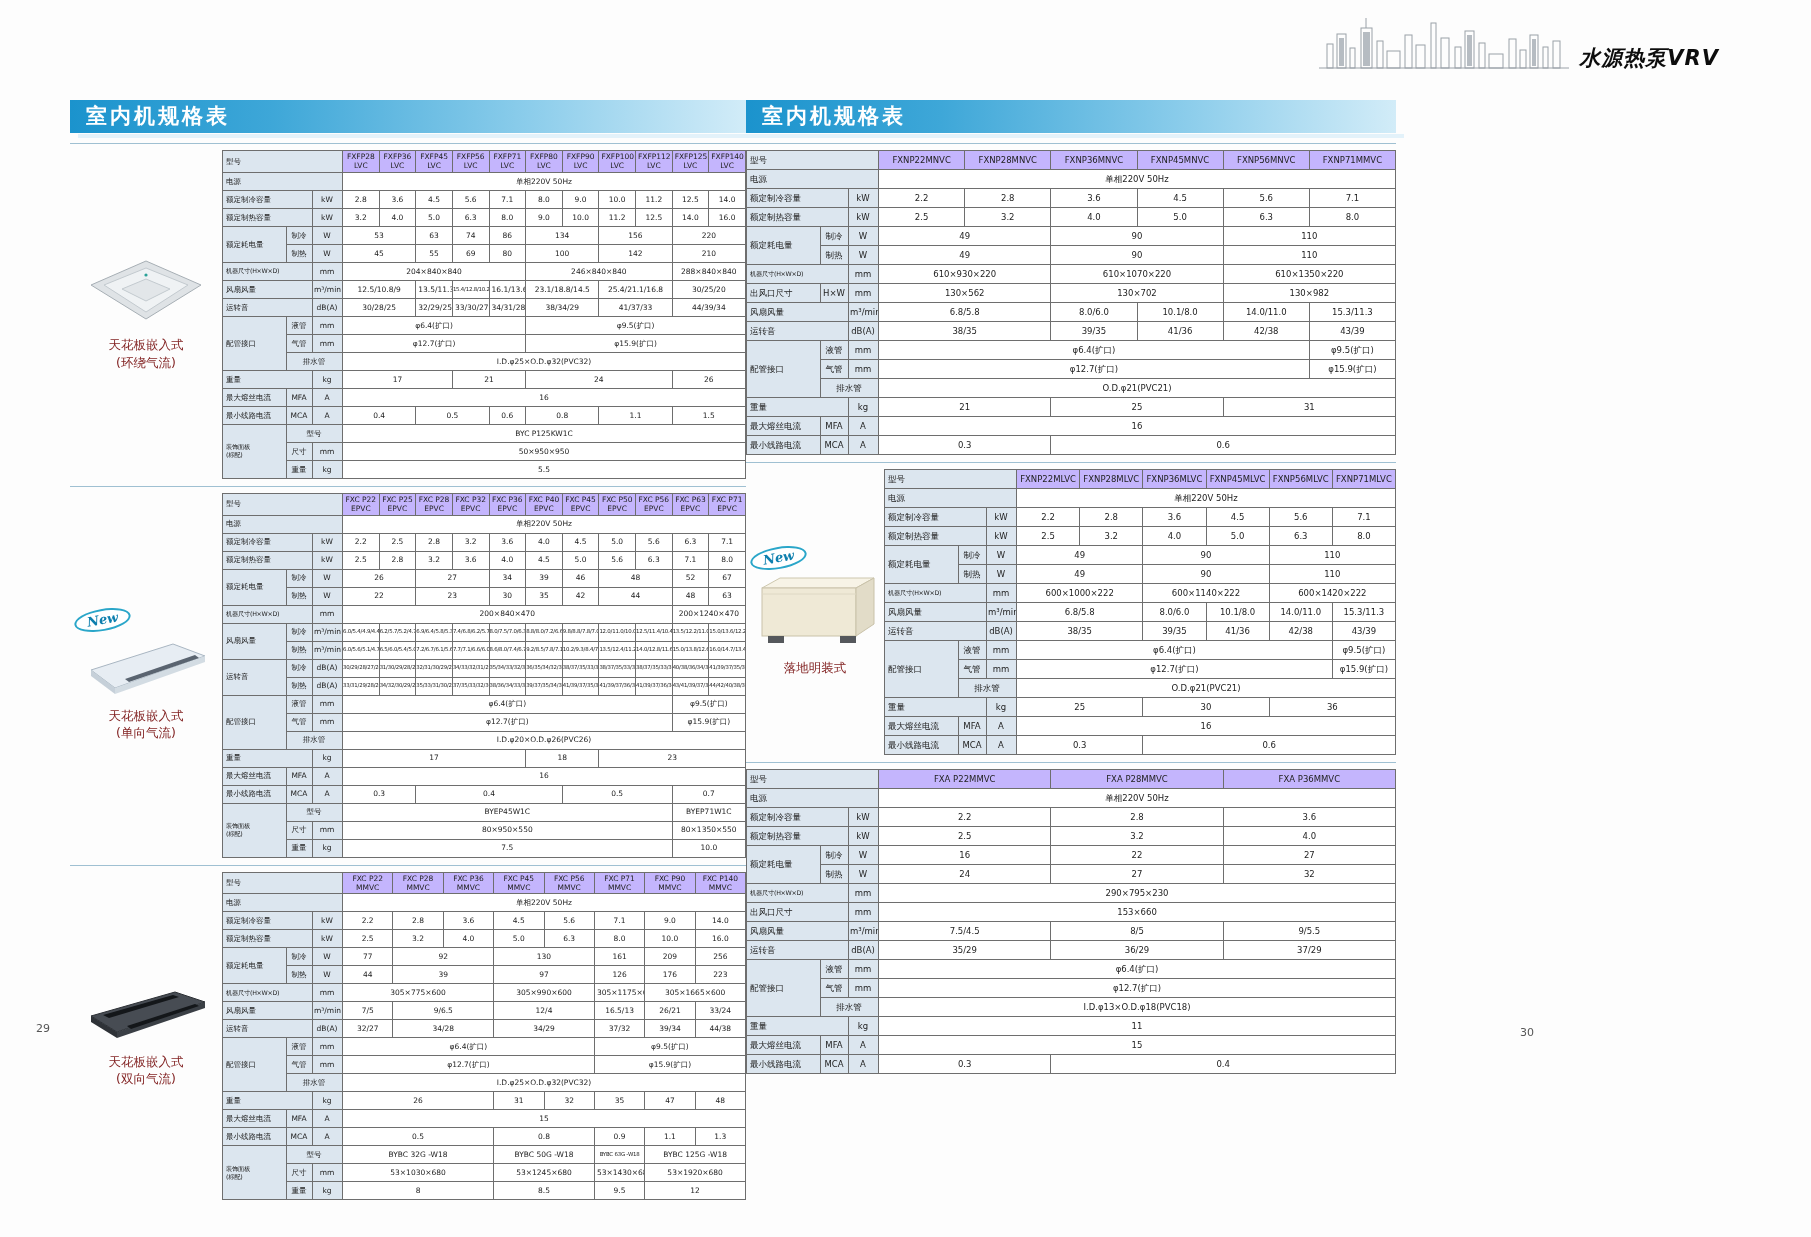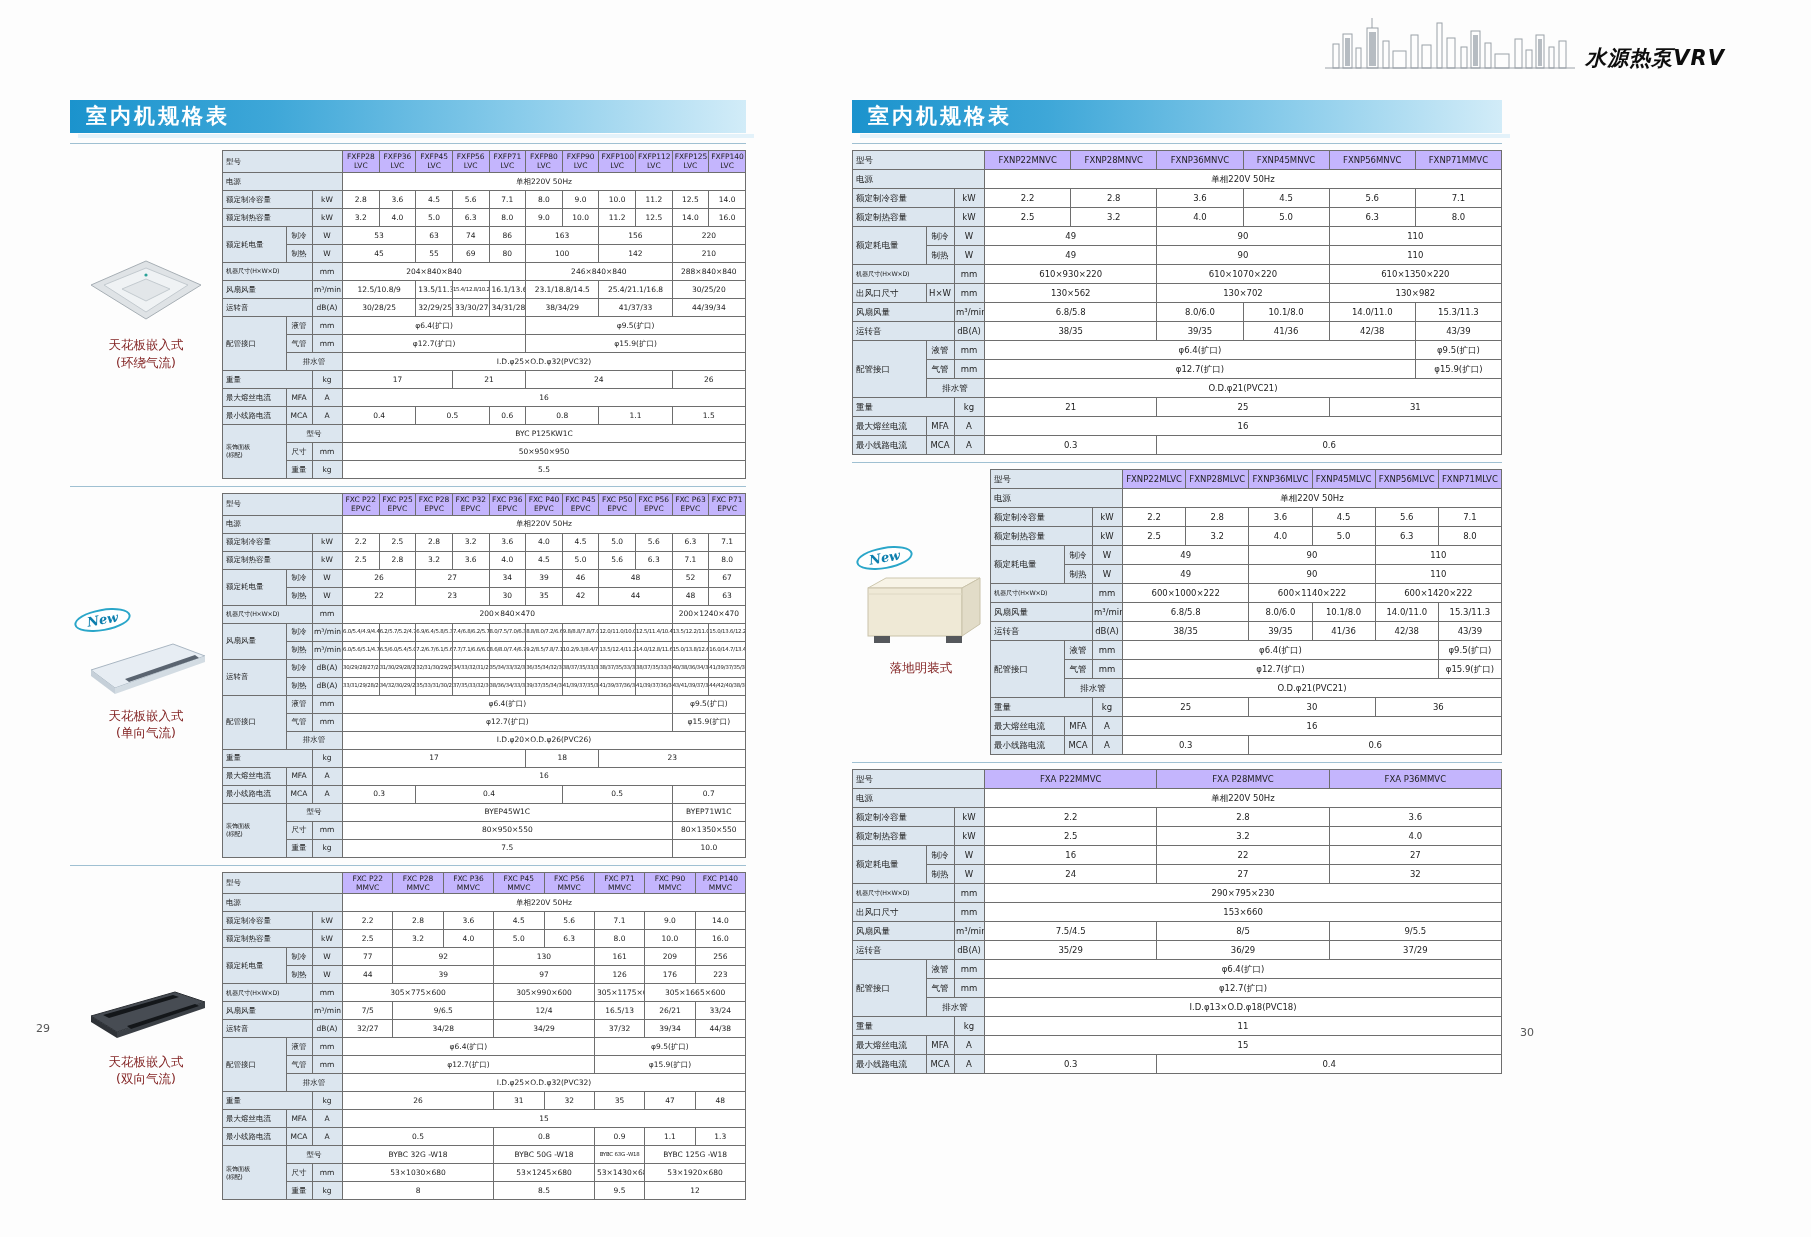--- a/index.html
+++ b/index.html
@@ -1,24 +1,24 @@
 <!DOCTYPE html>
 <html><head>
 <meta charset="utf-8">
 <style>
   html,body{margin:0;padding:0}
   body{width:1811px;height:1237px;background:#fdfdfd;position:relative;overflow:hidden;
        font-family:"DejaVu Sans","Liberation Sans",sans-serif;color:#222}
 
   
-  .brand{position:absolute;top:14px;right:86px;display:flex;align-items:flex-end;gap:10px}
+  .brand{position:absolute;top:14px;right:92px;display:flex;align-items:flex-end;gap:10px}
   .brand-text{font-size:21px;font-weight:bold;font-style:italic;letter-spacing:1px;color:#0d0d0d;white-space:nowrap}
 
   
-  .pages{position:absolute;top:100px;left:70px;display:flex;gap:106px}
+  .pages{position:absolute;top:100px;left:70px;display:flex;}
   .page{width:676px}
   .page.pr{width:650px}
 
   .titlebar{height:33px;line-height:33px;color:#fff;font-size:21px;font-weight:bold;letter-spacing:3px;
             padding-left:16px;margin-bottom:10px;position:relative;
             background:linear-gradient(90deg,#1b93cd 0%,#3ea7d8 30%,#8ccdeb 68%,#d2ecf8 100%)}
   .titlebar::after{content:"";position:absolute;left:8px;right:-8px;bottom:-5px;height:4px;background:#e3f2fa}
 
   .block{display:flex;border-top:1px solid #9fc0d2;padding-top:6px;margin-bottom:7px}
   .side{width:152px;min-width:152px;display:flex;flex-direction:column;align-items:center;justify-content:center;gap:9px}
@@ -178,21 +178,21 @@
                 <td class="d" colspan="1">16.0</td>
               </tr>
               <tr>
                 <td class="lbl" rowspan="2" colspan="1">额定耗电量</td>
                 <td class="lbl mid" colspan="1">制冷</td>
                 <td class="lbl unit">W</td>
                 <td class="d" colspan="2">53</td>
                 <td class="d" colspan="1">63</td>
                 <td class="d" colspan="1">74</td>
                 <td class="d" colspan="1">86</td>
-                <td class="d" colspan="2">163</td>
+                <td class="d" colspan="2">134</td>
                 <td class="d" colspan="2">156</td>
                 <td class="d" colspan="2">220</td>
               </tr>
               <tr>
                 <td class="lbl mid" colspan="1">制热</td>
                 <td class="lbl unit">W</td>
                 <td class="d" colspan="2">45</td>
                 <td class="d" colspan="1">55</td>
                 <td class="d" colspan="1">69</td>
                 <td class="d" colspan="1">80</td>

